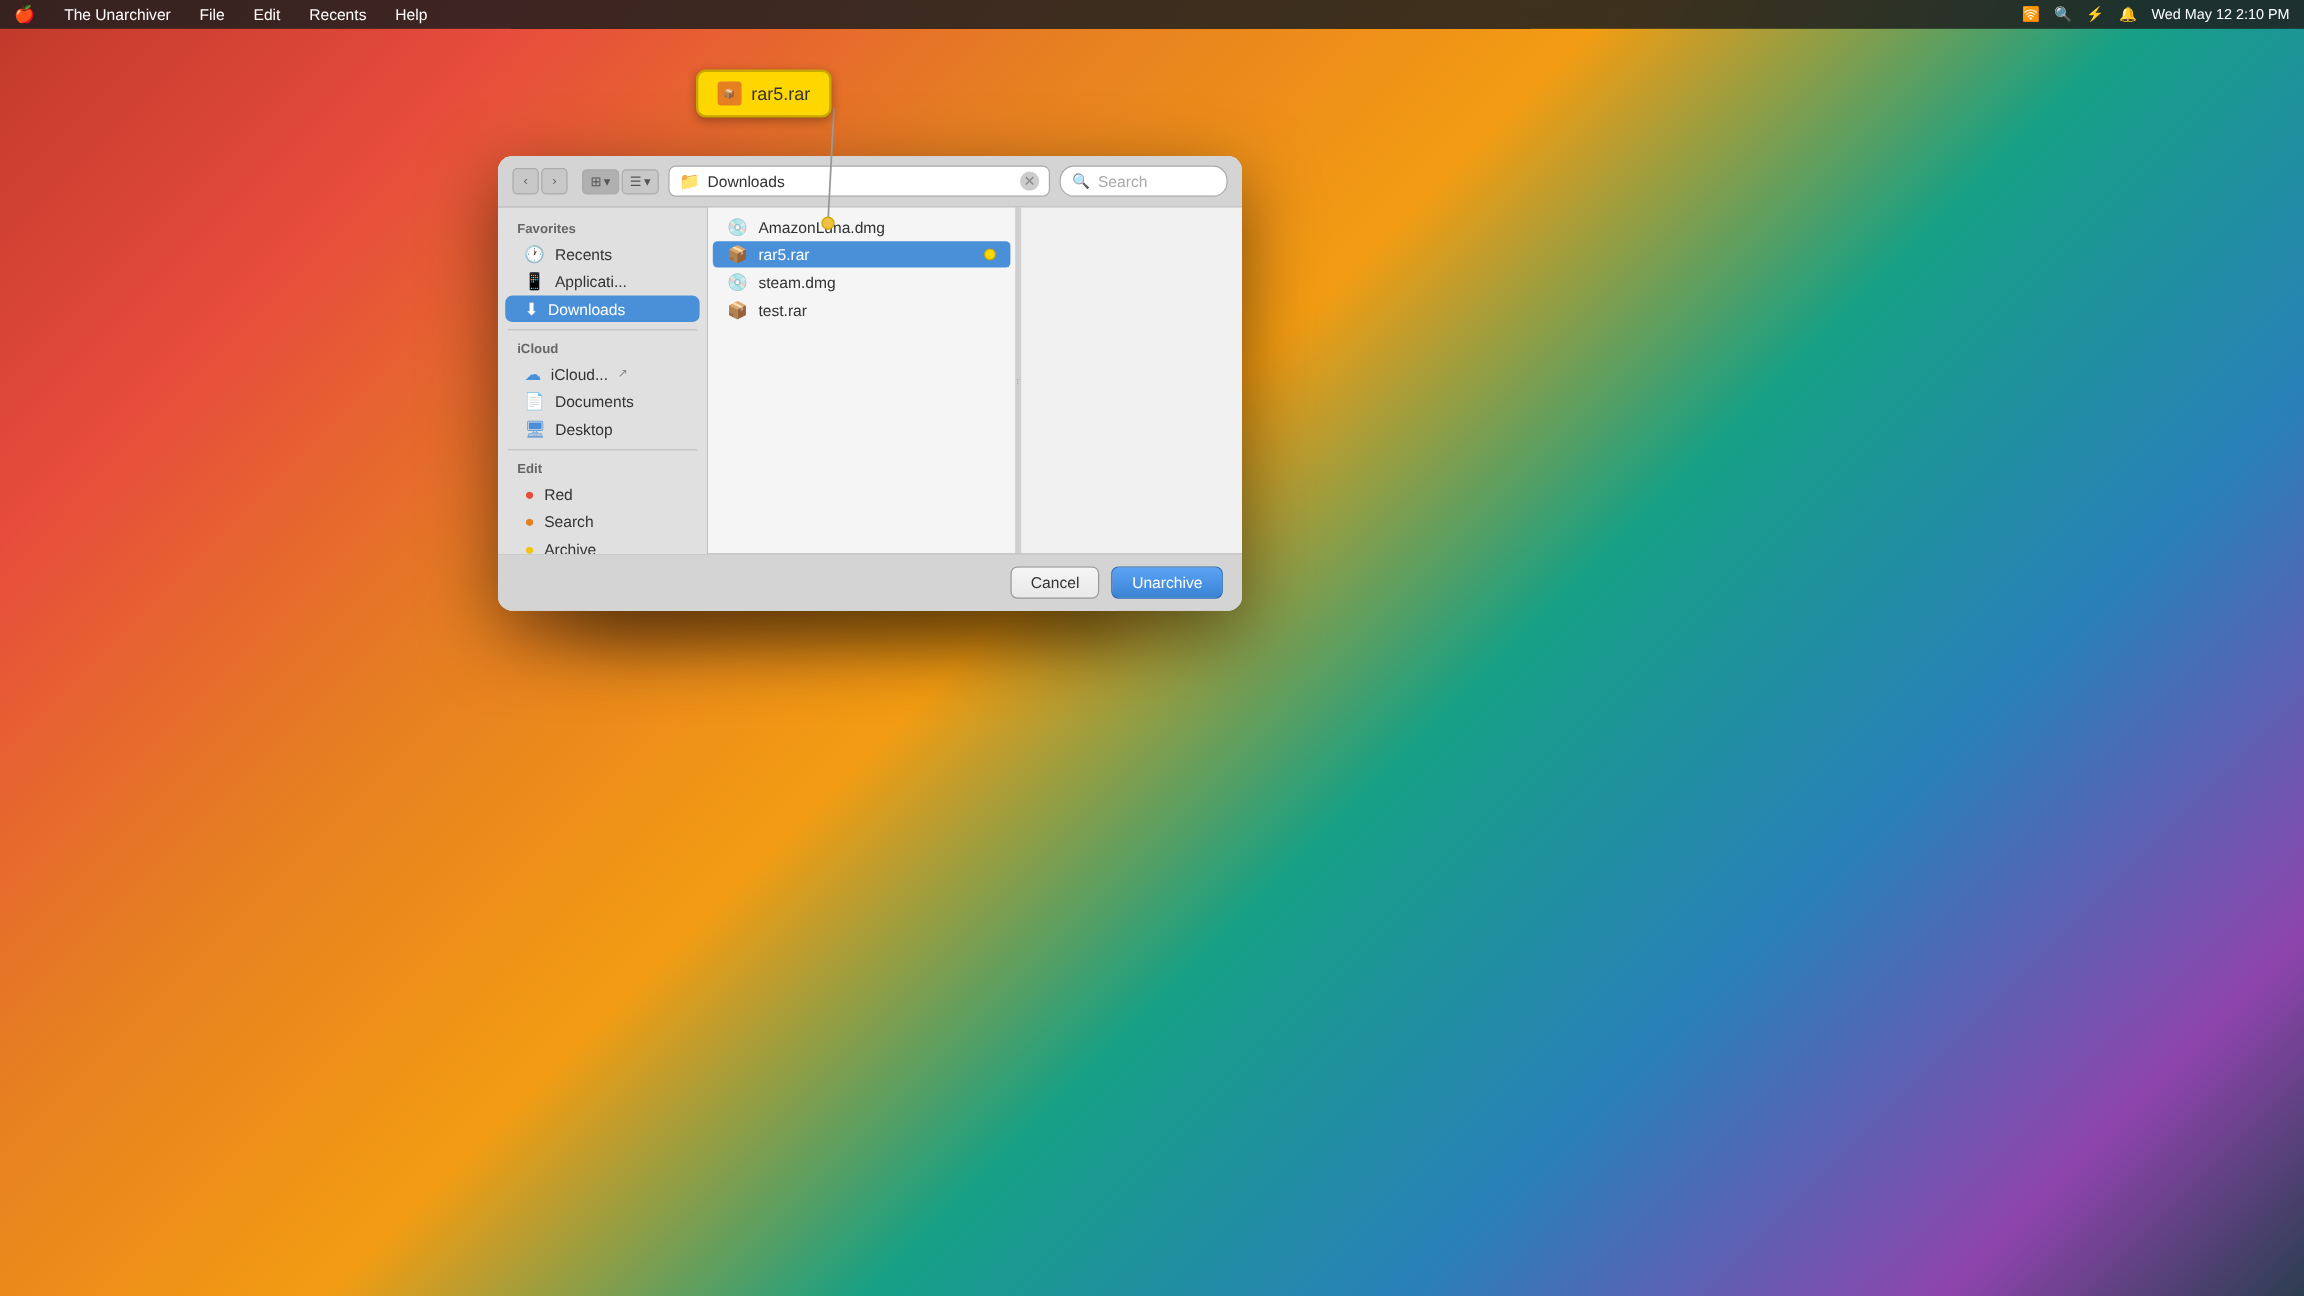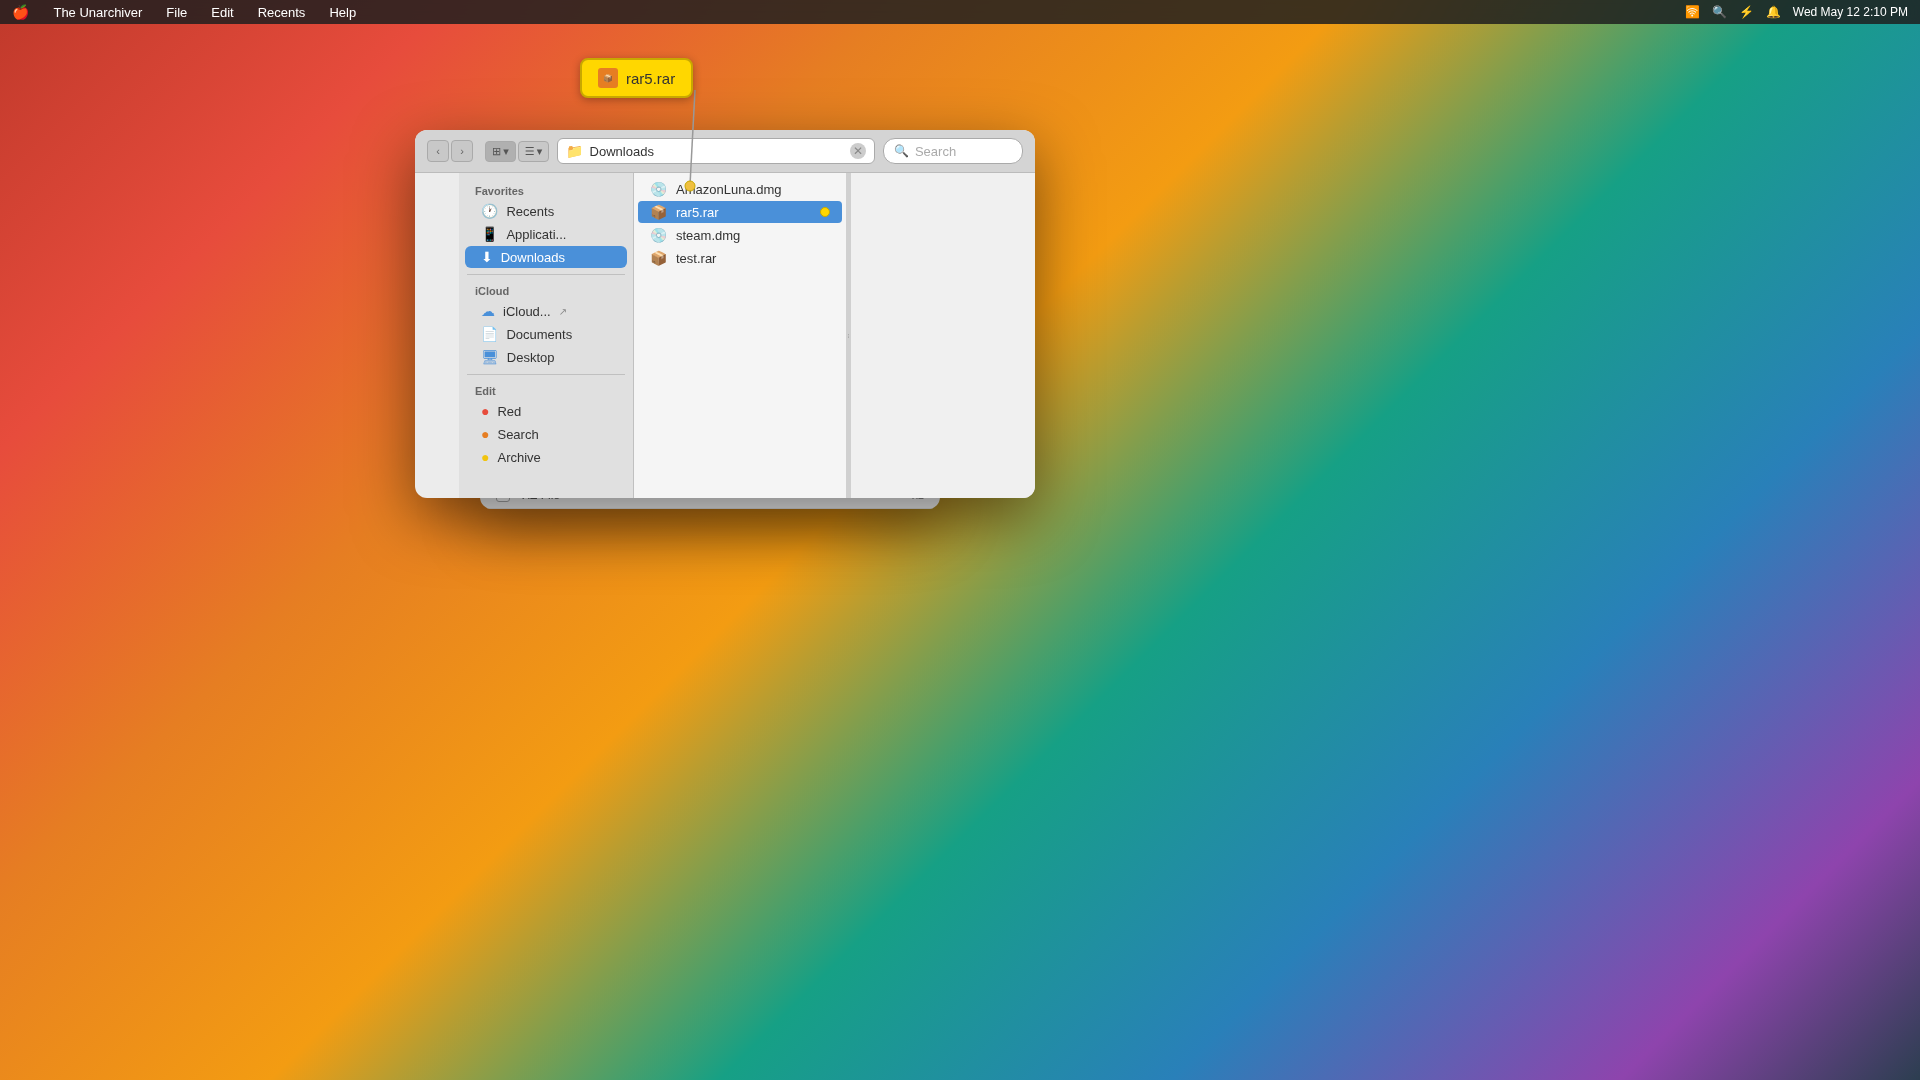--- a/index.html
+++ b/index.html
@@ -237,22 +237,21 @@
     }
 
     .search-placeholder {
       font-size: 13px;
       color: #aaa;
     }
 
     
     .dialog-main {
       display: flex;
-      height: 325px;
-      margin-left: 44px;
+      height: 288px;
     }
 
     
     .dialog-sidebar {
       width: 175px;
       background: #e0e0e0;
       border-right: 1px solid #c0c0c0;
       padding: 8px 0;
       overflow-y: auto;
     }
@@ -603,20 +602,24 @@
       </div>
 
       <div class="resize-handle">
         <span class="resize-dots">···</span>
       </div>
 
       <div class="right-panel"></div>
 
     </div>
 
+    <div class="dialog-footer">
+      <button class="dialog-btn cancel">Cancel</button>
+      <button class="dialog-btn primary">Unarchive</button>
+    </div>
 
   </div>
 
   <div class="bottom-panel">
     <div class="bottom-panel-row">
       <div class="bottom-checkbox"></div>
       <span class="bottom-label">Script, tar Archive</span>
       <span class="bottom-type">xz</span>
     </div>
     <div class="bottom-panel-row">

